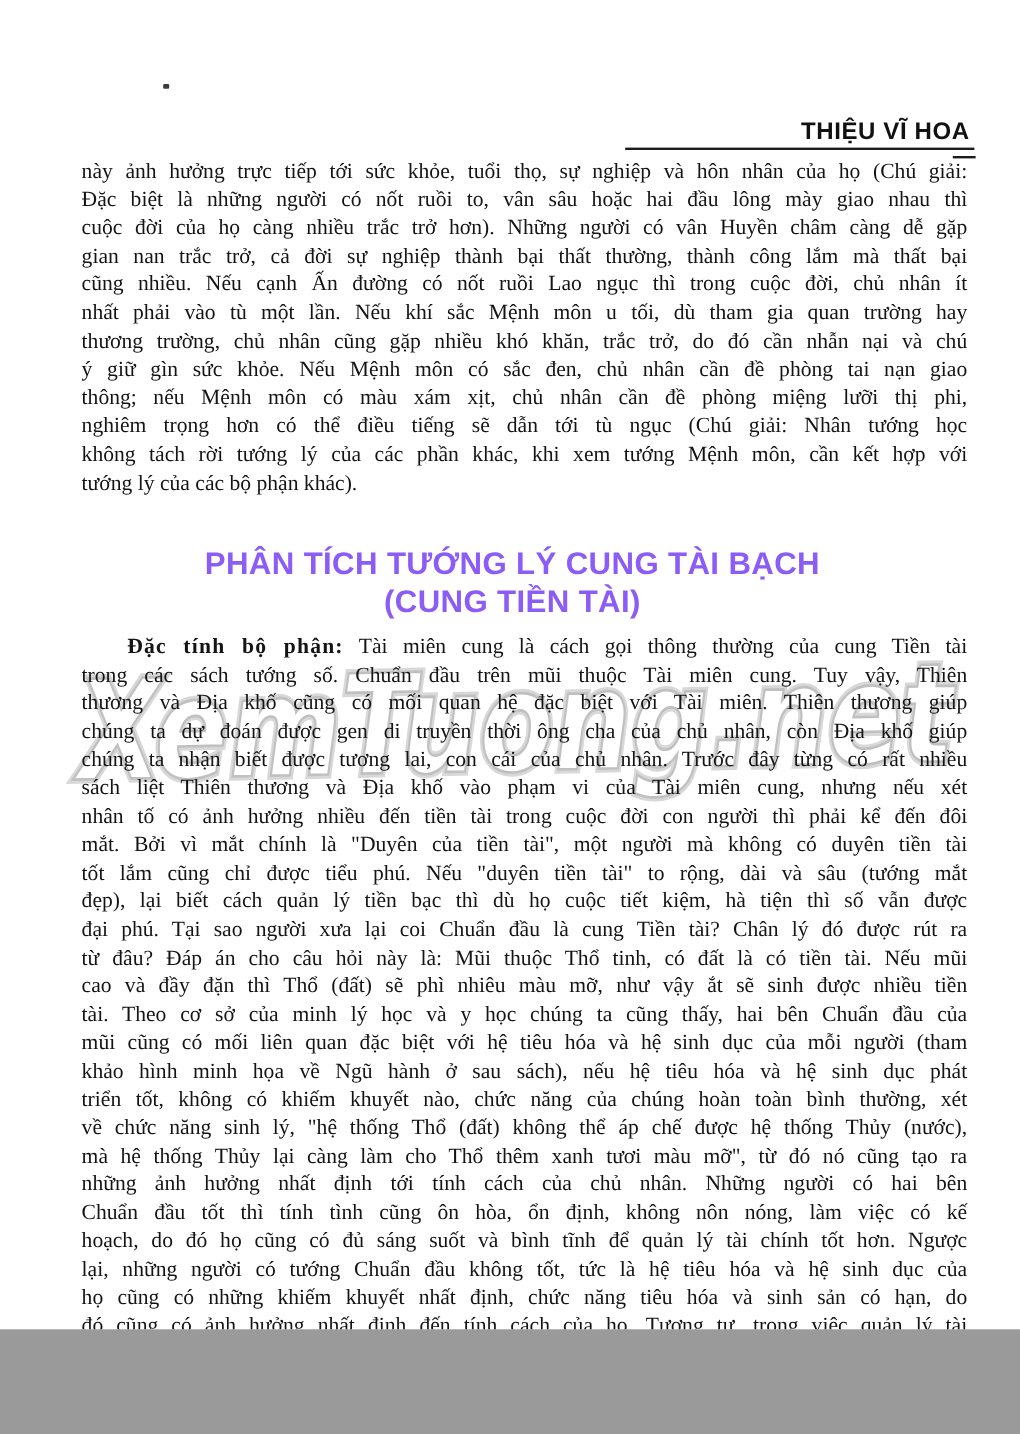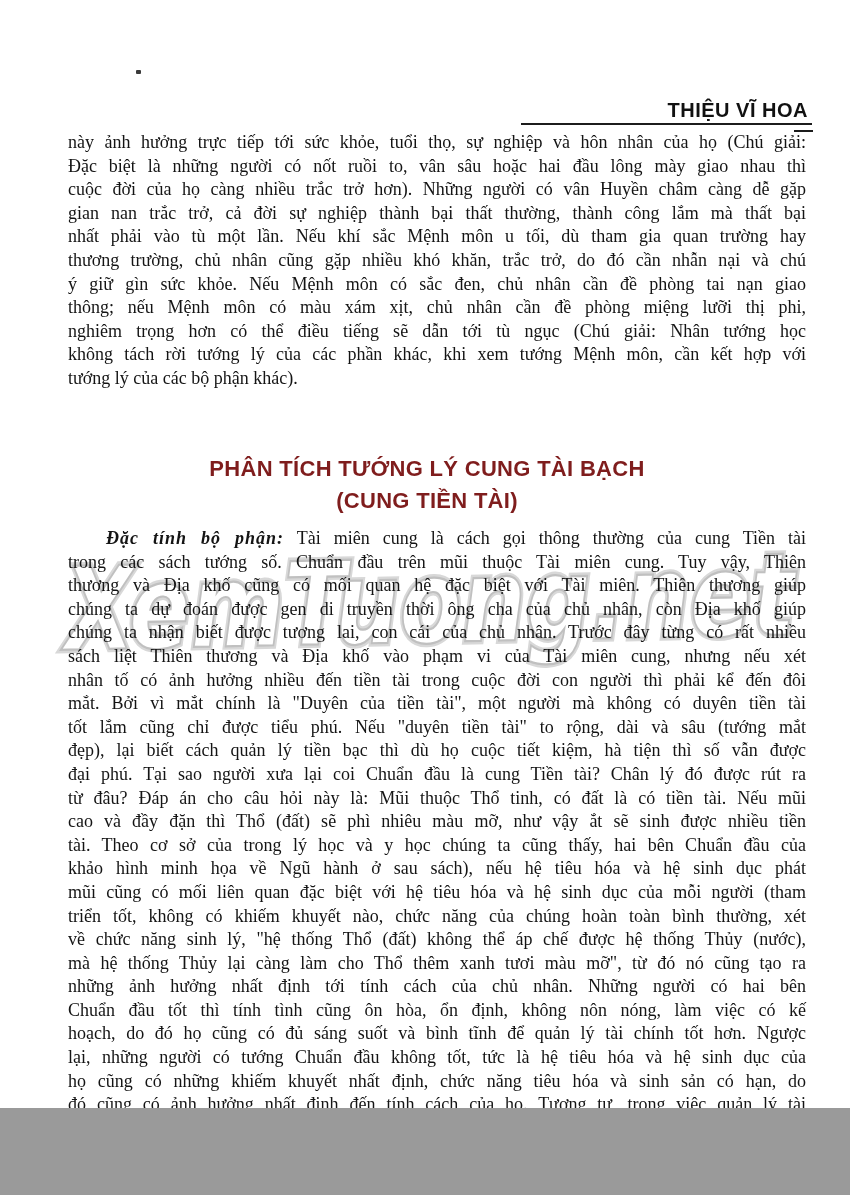--- a/index.html
+++ b/index.html
@@ -24,27 +24,27 @@
   
   .para{position:absolute;left:48px;width:758px;font-size:18px;}
   .jline{
     line-height:23.6px;height:23.6px;
     text-align:justify;text-align-last:justify;text-justify:inter-word;
     white-space:nowrap;
     margin-left:20px;
   }
   .jline.last{text-align-last:left;}
   .jline.indent{padding-left:38px;}
-  .lead{font-weight:bold;letter-spacing:1px;font-style:italic;}
+  .lead{font-weight:bold;letter-spacing:1px;}
   
   .section-heading{
     position:absolute;top:453px;left:48px;width:758px;
     text-align:center;
     font-family:"Liberation Sans","DejaVu Sans",sans-serif;
-    font-weight:bold;font-size:22px;line-height:32px;color:#7f1d1d;
+    font-weight:bold;font-size:26px;line-height:32px;color:#8b5cf6;
     letter-spacing:.3px;
   }
   
   .watermark{position:absolute;top:515px;left:35px;width:790px;height:175px;}
   .textlayer{position:relative;}
   
   .footer-note{
     position:absolute;top:1146px;left:60px;width:1130px;
     font-family:"Liberation Sans","DejaVu Sans",sans-serif;
     font-size:34px;line-height:38px;color:#151515;
@@ -76,20 +76,21 @@
     </g>
   </svg>
 
   <div class="textlayer">
 
     <div class="para" style="top:131px">
         <div class="jline">này ảnh hưởng trực tiếp tới sức khỏe, tuổi thọ, sự nghiệp và hôn nhân của họ (Chú giải:</div>
         <div class="jline">Đặc biệt là những người có nốt ruồi to, vân sâu hoặc hai đầu lông mày giao nhau thì</div>
         <div class="jline">cuộc đời của họ càng nhiều trắc trở hơn). Những người có vân Huyền châm càng dễ gặp</div>
         <div class="jline">gian nan trắc trở, cả đời sự nghiệp thành bại thất thường, thành công lắm mà thất bại</div>
+        <div class="jline">cũng nhiều. Nếu cạnh Ấn đường có nốt ruồi Lao ngục thì trong cuộc đời, chủ nhân ít</div>
         <div class="jline">nhất phải vào tù một lần. Nếu khí sắc Mệnh môn u tối, dù tham gia quan trường hay</div>
         <div class="jline">thương trường, chủ nhân cũng gặp nhiều khó khăn, trắc trở, do đó cần nhẫn nại và chú</div>
         <div class="jline">ý giữ gìn sức khỏe. Nếu Mệnh môn có sắc đen, chủ nhân cần đề phòng tai nạn giao</div>
         <div class="jline">thông; nếu Mệnh môn có màu xám xịt, chủ nhân cần đề phòng miệng lưỡi thị phi,</div>
         <div class="jline">nghiêm trọng hơn có thể điều tiếng sẽ dẫn tới tù ngục (Chú giải: Nhân tướng học</div>
         <div class="jline">không tách rời tướng lý của các phần khác, khi xem tướng Mệnh môn, cần kết hợp với</div>
         <div class="jline last">tướng lý của các bộ phận khác).</div>
       </div>
 
     <div class="section-heading">
@@ -104,23 +105,23 @@
         <div class="jline">chúng ta dự đoán được gen di truyền thời ông cha của chủ nhân, còn Địa khố giúp</div>
         <div class="jline">chúng ta nhận biết được tương lai, con cái của chủ nhân. Trước đây từng có rất nhiều</div>
         <div class="jline">sách liệt Thiên thương và Địa khố vào phạm vi của Tài miên cung, nhưng nếu xét</div>
         <div class="jline">nhân tố có ảnh hưởng nhiều đến tiền tài trong cuộc đời con người thì phải kể đến đôi</div>
         <div class="jline">mắt. Bởi vì mắt chính là "Duyên của tiền tài", một người mà không có duyên tiền tài</div>
         <div class="jline">tốt lắm cũng chỉ được tiểu phú. Nếu "duyên tiền tài" to rộng, dài và sâu (tướng mắt</div>
         <div class="jline">đẹp), lại biết cách quản lý tiền bạc thì dù họ cuộc tiết kiệm, hà tiện thì số vẫn được</div>
         <div class="jline">đại phú. Tại sao người xưa lại coi Chuẩn đầu là cung Tiền tài? Chân lý đó được rút ra</div>
         <div class="jline">từ đâu? Đáp án cho câu hỏi này là: Mũi thuộc Thổ tinh, có đất là có tiền tài. Nếu mũi</div>
         <div class="jline">cao và đầy đặn thì Thổ (đất) sẽ phì nhiêu màu mỡ, như vậy ắt sẽ sinh được nhiều tiền</div>
-        <div class="jline">tài. Theo cơ sở của trong lý học và y học chúng ta cũng thấy, hai bên Chuẩn đầu của</div>
+        <div class="jline">tài. Theo cơ sở của minh lý học và y học chúng ta cũng thấy, hai bên Chuẩn đầu của</div>
+        <div class="jline">mũi cũng có mối liên quan đặc biệt với hệ tiêu hóa và hệ sinh dục của mỗi người (tham</div>
         <div class="jline">khảo hình minh họa về Ngũ hành ở sau sách), nếu hệ tiêu hóa và hệ sinh dục phát</div>
-        <div class="jline">mũi cũng có mối liên quan đặc biệt với hệ tiêu hóa và hệ sinh dục của mỗi người (tham</div>
         <div class="jline">triển tốt, không có khiếm khuyết nào, chức năng của chúng hoàn toàn bình thường, xét</div>
         <div class="jline">về chức năng sinh lý, "hệ thống Thổ (đất) không thể áp chế được hệ thống Thủy (nước),</div>
         <div class="jline">mà hệ thống Thủy lại càng làm cho Thổ thêm xanh tươi màu mỡ", từ đó nó cũng tạo ra</div>
         <div class="jline">những ảnh hưởng nhất định tới tính cách của chủ nhân. Những người có hai bên</div>
         <div class="jline">Chuẩn đầu tốt thì tính tình cũng ôn hòa, ổn định, không nôn nóng, làm việc có kế</div>
         <div class="jline">hoạch, do đó họ cũng có đủ sáng suốt và bình tĩnh để quản lý tài chính tốt hơn. Ngược</div>
         <div class="jline">lại, những người có tướng Chuẩn đầu không tốt, tức là hệ tiêu hóa và hệ sinh dục của</div>
         <div class="jline">họ cũng có những khiếm khuyết nhất định, chức năng tiêu hóa và sinh sản có hạn, do</div>
         <div class="jline">đó cũng có ảnh hưởng nhất định đến tính cách của họ. Tương tự, trong việc quản lý tài</div>
         <div class="jline">chính, do là người nôn nóng, hay làm việc theo hứng thú nhất thời nên thường chi tiêu</div>

